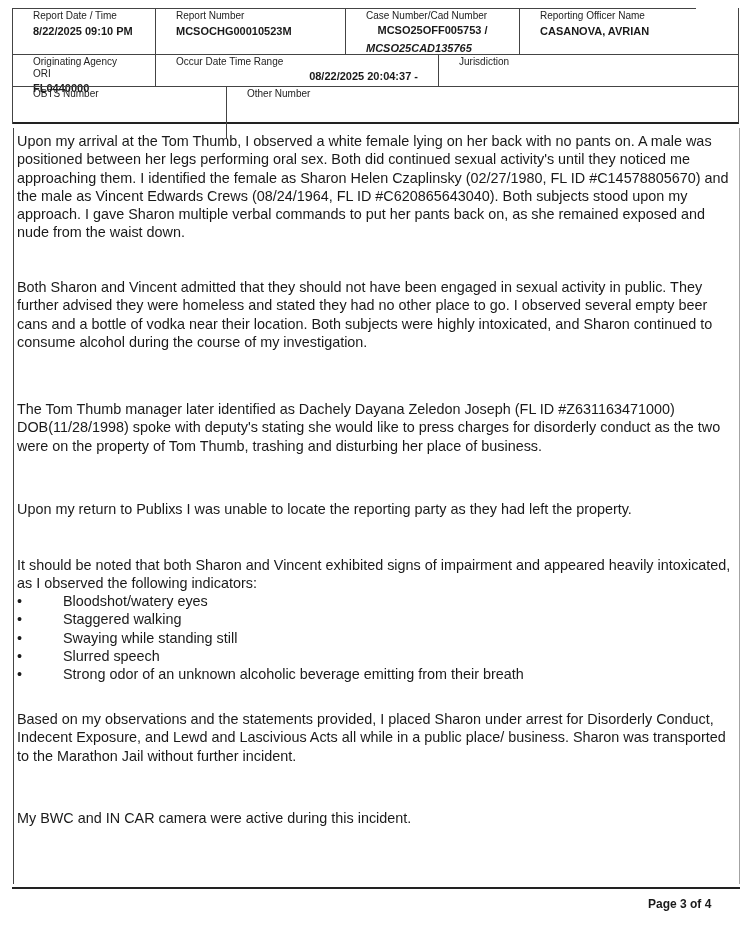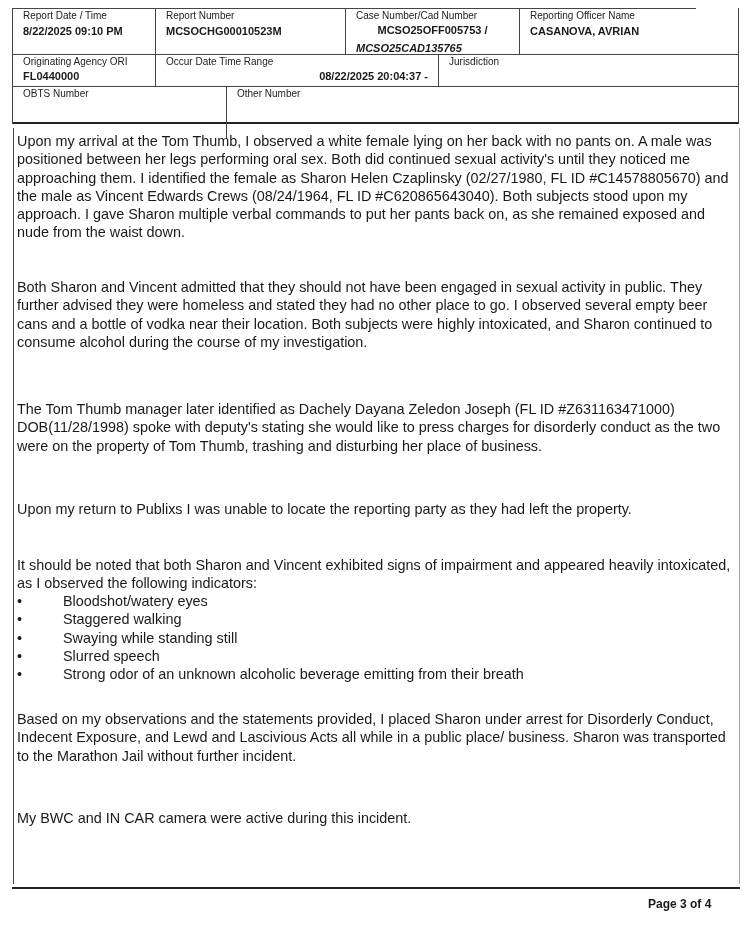--- a/index.html
+++ b/index.html
@@ -1,19 +1,19 @@
 <!DOCTYPE html>
 <html><head>
 <meta charset="utf-8">
 <style>
   html, body { margin: 0; padding: 0; background: #ffffff; }
   body { width: 750px; height: 935px; position: relative; overflow: hidden;
          font-family: "Liberation Sans", sans-serif; color: #1a1a1a; }
   .hdr { position: absolute; left: 12px; top: 8px; width: 727px; }
-  .cell { position: absolute; border-left: 1px solid #444; border-top: 1px solid #444; box-sizing: border-box; padding: 1px 10px; }
+  .cell { position: absolute; border-left: 1px solid #444; border-top: 1px solid #444; box-sizing: border-box; padding: 1px 20px; }
   .lbl { font-size: 10px; color: #222; line-height: 12px; display: block; }
   .val { font-size: 11px; font-weight: bold; line-height: 14px; display: block; margin-top: 2px; }
   .hdr-frame { position: absolute; left: 0; top: 0; width: 727px; height: 116px; border-right: 1px solid #444; border-bottom: 2px solid #222; box-sizing: border-box; }
   .narr { position: absolute; left: 13px; top: 128px; width: 727px; height: 756px;
           border-left: 1px solid #444; border-right: 1px solid #a3a3a3; box-sizing: border-box; }
   .p { position: absolute; left: 3px; width: 720px; font-size: 14.4px; line-height: 18.3px; margin: 0; }
   .list { position: absolute; left: 3px; width: 700px; font-size: 14.4px; line-height: 18.3px; margin: 0; padding: 0; list-style: none; }
   .list li { position: relative; padding-left: 46px; }
   .list li .b { position: absolute; left: 0; top: 0; }
   .footline { position: absolute; left: 12px; top: 887px; width: 728px; height: 0; border-top: 2px solid #222; }

